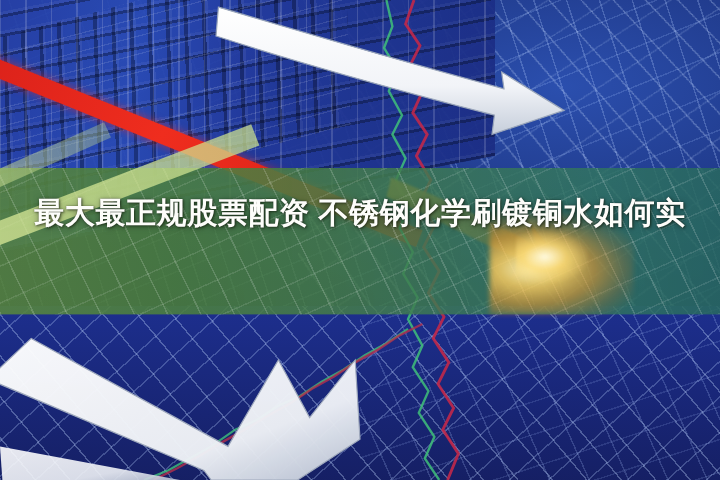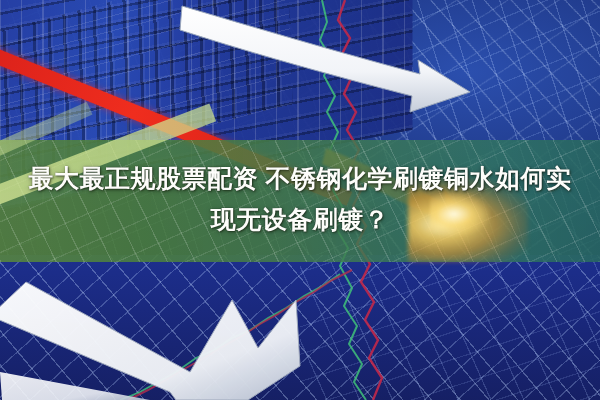--- a/index.html
+++ b/index.html
@@ -221,16 +221,15 @@
   <div class="layer green-band"></div>
   <div class="layer green-band-tex"></div>
   <div class="layer green-arrow"></div>
   <div class="layer green-arrow2"></div>
 
   <div class="layer orange-glow"></div>
   <div class="layer orange-glow2"></div>
 
   <div class="headline">
     <div class="hl-line">最大最正规股票配资 不锈钢化学刷镀铜水如何实</div>
-    <div class="hl-line">现无设备刷镀？</div>
   </div>
 
 </div>
 
 </body></html>

